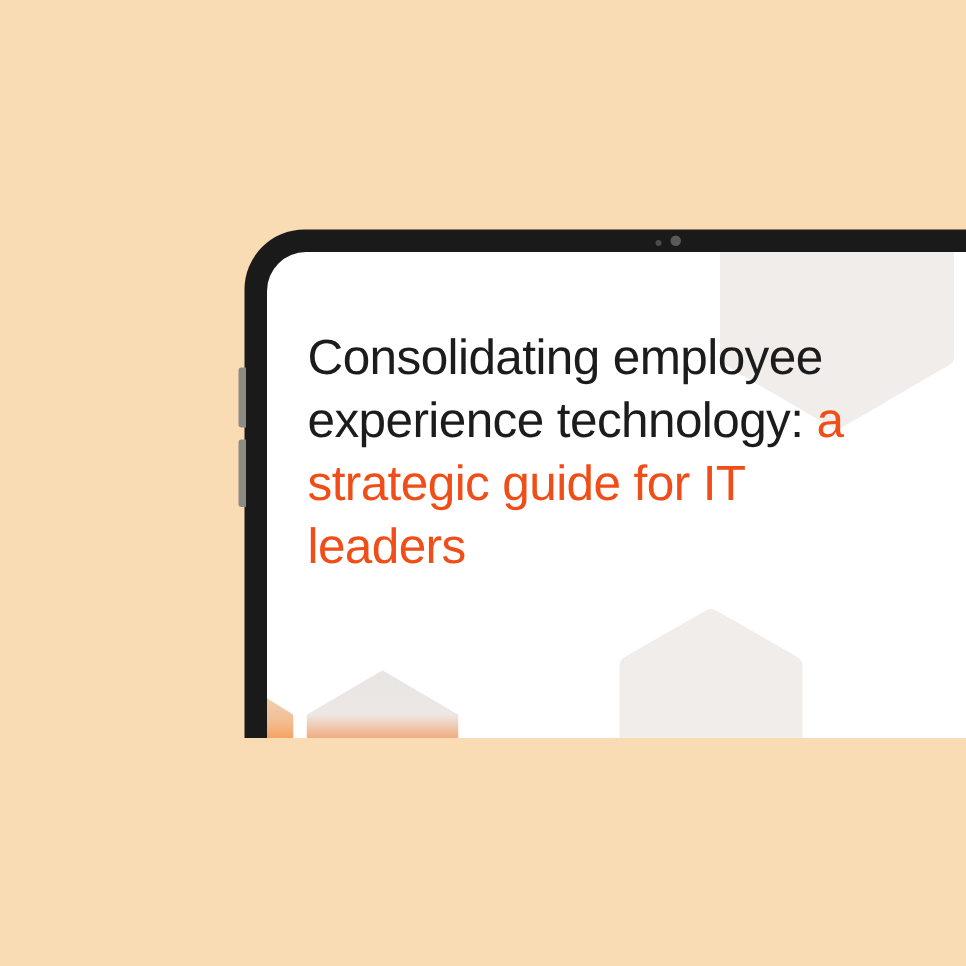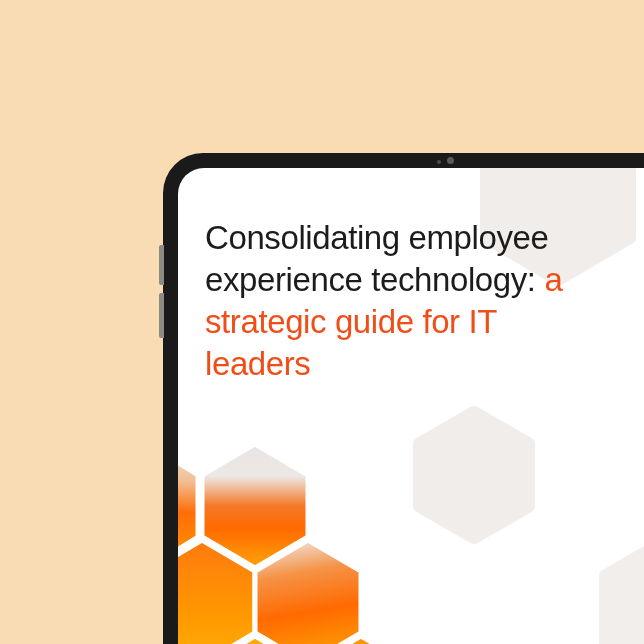--- a/index.html
+++ b/index.html
@@ -12,21 +12,21 @@
     overflow: hidden;
     background: #FADCB4;
     font-family: "Liberation Sans", sans-serif;
     position: relative;
   }
 
   #stage {
     position: absolute;
     inset: 0;
     width: 644px;
-    height: 644px;
+    height: 492px;
     background: #FADCB4;
     overflow: hidden;
   }
 
   
   #device {
     position: absolute;
     left: 163px;
     top: 153px;
     width: 540px;   

